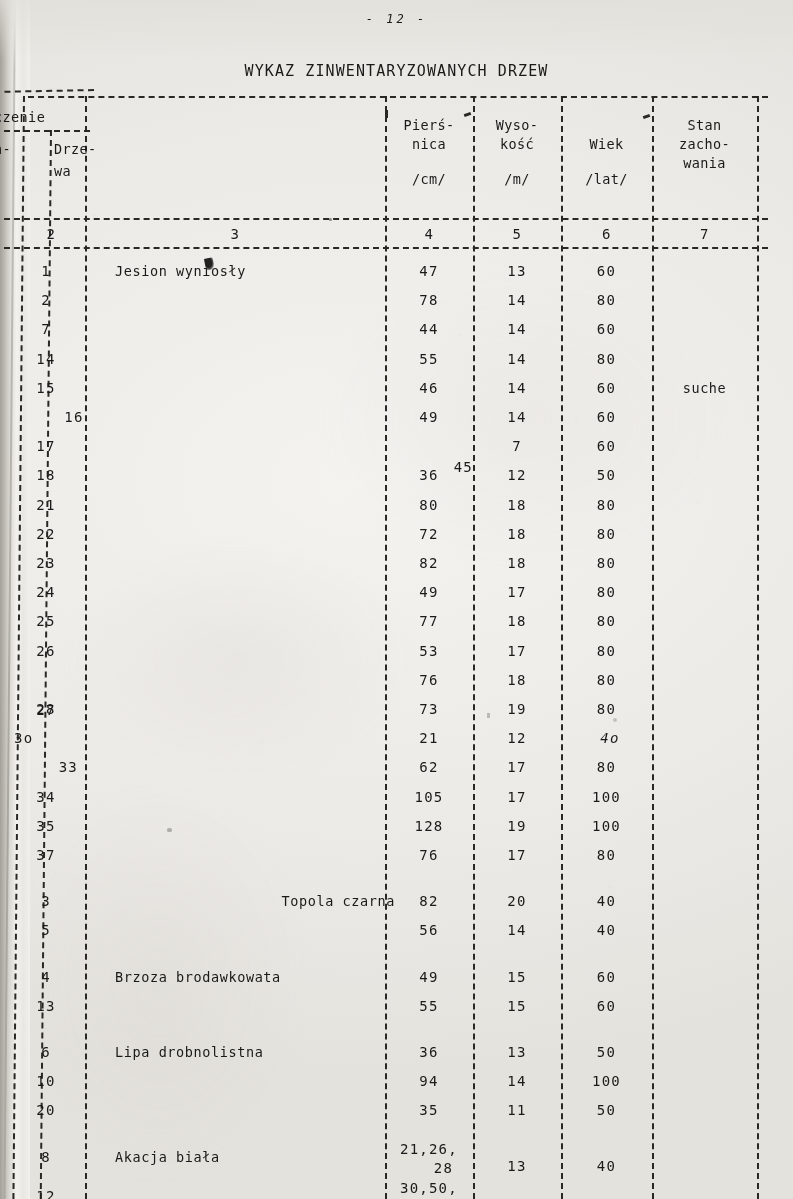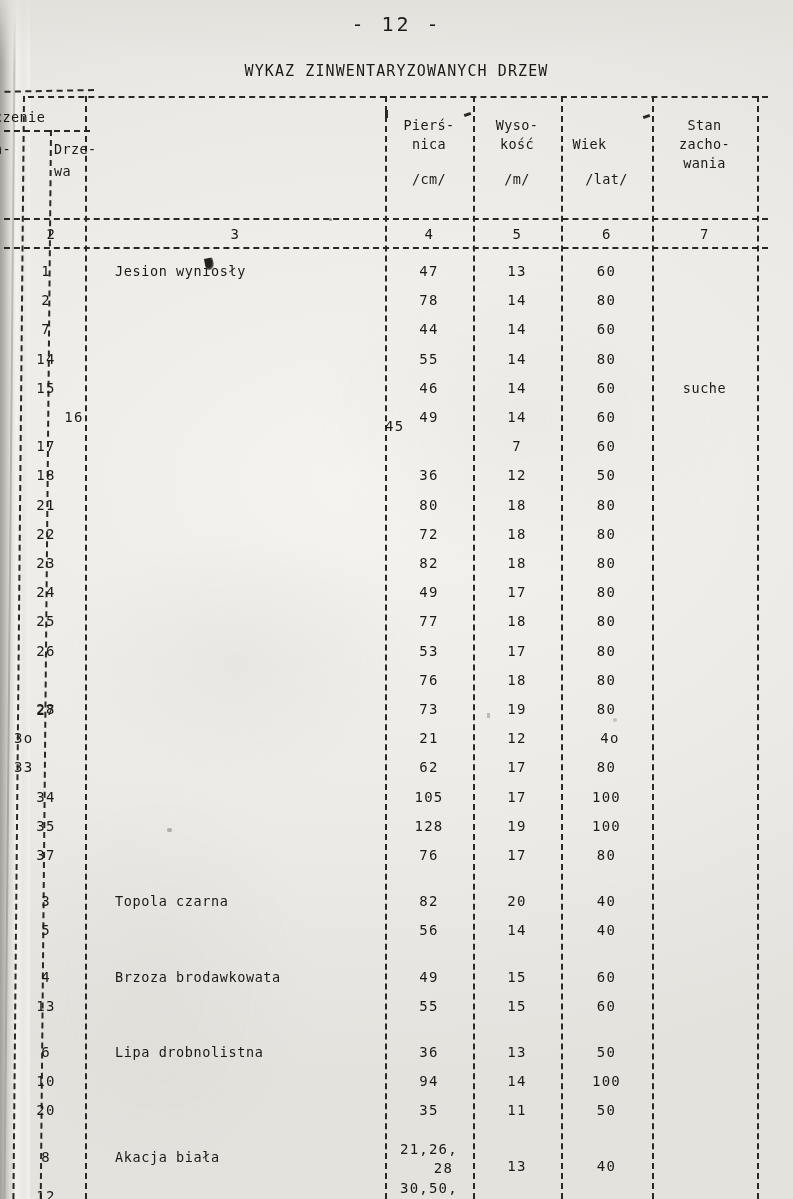--- a/index.html
+++ b/index.html
@@ -51,21 +51,21 @@
   }
   #top-fade{
     position:absolute;left:0;top:0;width:793px;height:60px;
     background:linear-gradient(180deg,rgba(225,223,217,.75),transparent);
     pointer-events:none;
   }
 
   
   #pagenum{
     position:absolute;left:0;top:12px;width:793px;text-align:center;
-    font-size:20px;letter-spacing:3px;
+    font-size:12px;letter-spacing:3px;font-style:italic;
   }
   #doctitle{
     position:absolute;left:0;top:62px;width:793px;text-align:center;
     font-size:15px;letter-spacing:1.1px;
   }
 
   
   #table{
     position:absolute;left:0;top:88px;width:793px;height:1111px;
   }
@@ -165,21 +165,21 @@
   <div id="speck1"></div>
 
   <div class="cell hdr" style="left:385px;top:28px;width:88px;">Pierś-</div>
   <div class="cell hdr" style="left:385px;top:47px;width:88px;">nica</div>
   <div class="cell hdr" style="left:385px;top:82px;width:88px;">/cm/</div>
 
   <div class="cell hdr" style="left:473px;top:28px;width:88px;">Wyso-</div>
   <div class="cell hdr" style="left:473px;top:47px;width:88px;">kość</div>
   <div class="cell hdr" style="left:473px;top:82px;width:88px;">/m/</div>
 
-  <div class="cell hdr" style="left:544px;top:47px;width:91px;">Wiek</div>
+  <div class="cell hdr" style="left:561px;top:47px;width:91px;">Wiek</div>
   <div class="cell hdr" style="left:561px;top:82px;width:91px;">/lat/</div>
 
   <div class="cell hdr" style="left:652px;top:28px;width:105px;">Stan</div>
   <div class="cell hdr" style="left:652px;top:47px;width:105px;">zacho-</div>
   <div class="cell hdr" style="left:652px;top:66px;width:105px;">wania</div>
 
   <div class="colnum" style="left:20px;top:138px;width:62px;">2</div>
   <div class="colnum" style="left:85px;top:138px;width:300px;">3</div>
   <div class="colnum" style="left:385px;top:138px;width:88px;">4</div>
   <div class="colnum" style="left:473px;top:138px;width:88px;">5</div>
@@ -210,21 +210,21 @@
       <div class="num" style="left: 14px; width: 64px; top: 291.8px; text-align: center;">15</div>
       <div class="num" style="left: 385px; width: 88px; top: 291.8px; text-align: center;">46</div>
       <div class="num" style="left: 473px; width: 88px; top: 291.8px; text-align: center;">14</div>
       <div class="num" style="left: 561px; width: 91px; top: 291.8px; text-align: center;">60</div>
       <div class="statetext" style="left: 652px; width: 105px; top: 291.8px; text-align: center;">suche</div>
       <div class="num" style="left: 14px; width: 64px; top: 321px; text-align: center; margin-left: 28px;">16</div>
       <div class="num" style="left: 385px; width: 88px; top: 321px; text-align: center;">49</div>
       <div class="num" style="left: 473px; width: 88px; top: 321px; text-align: center;">14</div>
       <div class="num" style="left: 561px; width: 91px; top: 321px; text-align: center;">60</div>
       <div class="num" style="left: 14px; width: 64px; top: 350.2px; text-align: center;">17</div>
-      <div class="num" style="left: 385px; width: 88px; top: 330px; text-align: left;">45</div>
+      <div class="num" style="left: 385px; width: 88px; top: 371px; text-align: right;">45</div>
       <div class="num" style="left: 473px; width: 88px; top: 350.2px; text-align: center;">7</div>
       <div class="num" style="left: 561px; width: 91px; top: 350.2px; text-align: center;">60</div>
       <div class="num" style="left: 14px; width: 64px; top: 379.4px; text-align: center;">18</div>
       <div class="num" style="left: 385px; width: 88px; top: 379.4px; text-align: center;">36</div>
       <div class="num" style="left: 473px; width: 88px; top: 379.4px; text-align: center;">12</div>
       <div class="num" style="left: 561px; width: 91px; top: 379.4px; text-align: center;">50</div>
       <div class="num" style="left: 14px; width: 64px; top: 408.6px; text-align: center;">21</div>
       <div class="num" style="left: 385px; width: 88px; top: 408.6px; text-align: center;">80</div>
       <div class="num" style="left: 473px; width: 88px; top: 408.6px; text-align: center;">18</div>
       <div class="num" style="left: 561px; width: 91px; top: 408.6px; text-align: center;">80</div>
@@ -252,22 +252,22 @@
       <div class="num" style="left: 385px; width: 88px; top: 583.8px; text-align: center;">76</div>
       <div class="num" style="left: 473px; width: 88px; top: 583.8px; text-align: center;">18</div>
       <div class="num" style="left: 561px; width: 91px; top: 583.8px; text-align: center;">80</div>
       <div class="num" style="left: 14px; width: 64px; top: 613px; text-align: center;">28</div>
       <div class="num" style="left: 385px; width: 88px; top: 613px; text-align: center;">73</div>
       <div class="num" style="left: 473px; width: 88px; top: 613px; text-align: center;">19</div>
       <div class="num" style="left: 561px; width: 91px; top: 613px; text-align: center;">80</div>
       <div class="num" style="left: 14px; width: 64px; top: 642.2px; text-align: left;">3o</div>
       <div class="num" style="left: 385px; width: 88px; top: 642.2px; text-align: center;">21</div>
       <div class="num" style="left: 473px; width: 88px; top: 642.2px; text-align: center;">12</div>
-      <div class="num" style="left: 561px; width: 98px; top: 642.2px; text-align: center;">4o</div>
-      <div class="num" style="left: 14px; width: 64px; top: 671.4px; text-align: left;">33</div>
+      <div class="num" style="left: 561px; width: 98px; top: 642.2px; text-align: center; font-style: italic;">4o</div>
+      <div class="num" style="left: 14px; width: 64px; top: 671.4px; text-align: right;">33</div>
       <div class="num" style="left: 385px; width: 88px; top: 671.4px; text-align: center;">62</div>
       <div class="num" style="left: 473px; width: 88px; top: 671.4px; text-align: center;">17</div>
       <div class="num" style="left: 561px; width: 91px; top: 671.4px; text-align: center;">80</div>
       <div class="num" style="left: 14px; width: 64px; top: 700.6px; text-align: center;">34</div>
       <div class="num" style="left: 385px; width: 88px; top: 700.6px; text-align: center;">105</div>
       <div class="num" style="left: 473px; width: 88px; top: 700.6px; text-align: center;">17</div>
       <div class="num" style="left: 561px; width: 91px; top: 700.6px; text-align: center;">100</div>
       <div class="num" style="left: 14px; width: 64px; top: 729.8px; text-align: center;">35</div>
       <div class="num" style="left: 385px; width: 88px; top: 729.8px; text-align: center;">128</div>
       <div class="num" style="left: 473px; width: 88px; top: 729.8px; text-align: center;">19</div>
@@ -278,21 +278,21 @@
       <div class="num" style="left: 561px; width: 91px; top: 759px; text-align: center;">80</div>
       <div class="species" style="left: 115px; width: 280px; top: 175px; text-align: left;">Jesion wyniosły</div>
       <div class="num" style="left: 14px; width: 64px; top: 805.2px; text-align: center;">3</div>
       <div class="num" style="left: 385px; width: 88px; top: 805.2px; text-align: center;">82</div>
       <div class="num" style="left: 473px; width: 88px; top: 805.2px; text-align: center;">20</div>
       <div class="num" style="left: 561px; width: 91px; top: 805.2px; text-align: center;">40</div>
       <div class="num" style="left: 14px; width: 64px; top: 834.4px; text-align: center;">5</div>
       <div class="num" style="left: 385px; width: 88px; top: 834.4px; text-align: center;">56</div>
       <div class="num" style="left: 473px; width: 88px; top: 834.4px; text-align: center;">14</div>
       <div class="num" style="left: 561px; width: 91px; top: 834.4px; text-align: center;">40</div>
-      <div class="species" style="left: 115px; width: 280px; top: 805.2px; text-align: left;">Topola czarna</div>
+      <div class="species" style="left: 115px; width: 280px; top: 805.2px; text-align: right;">Topola czarna</div>
       <div class="num" style="left: 14px; width: 64px; top: 880.6px; text-align: center;">4</div>
       <div class="num" style="left: 385px; width: 88px; top: 880.6px; text-align: center;">49</div>
       <div class="num" style="left: 473px; width: 88px; top: 880.6px; text-align: center;">15</div>
       <div class="num" style="left: 561px; width: 91px; top: 880.6px; text-align: center;">60</div>
       <div class="num" style="left: 14px; width: 64px; top: 909.8px; text-align: center;">13</div>
       <div class="num" style="left: 385px; width: 88px; top: 909.8px; text-align: center;">55</div>
       <div class="num" style="left: 473px; width: 88px; top: 909.8px; text-align: center;">15</div>
       <div class="num" style="left: 561px; width: 91px; top: 909.8px; text-align: center;">60</div>
       <div class="species" style="left: 115px; width: 280px; top: 880.6px; text-align: left;">Brzoza brodawkowata</div>
       <div class="num" style="left: 14px; width: 64px; top: 956px; text-align: center;">6</div>

